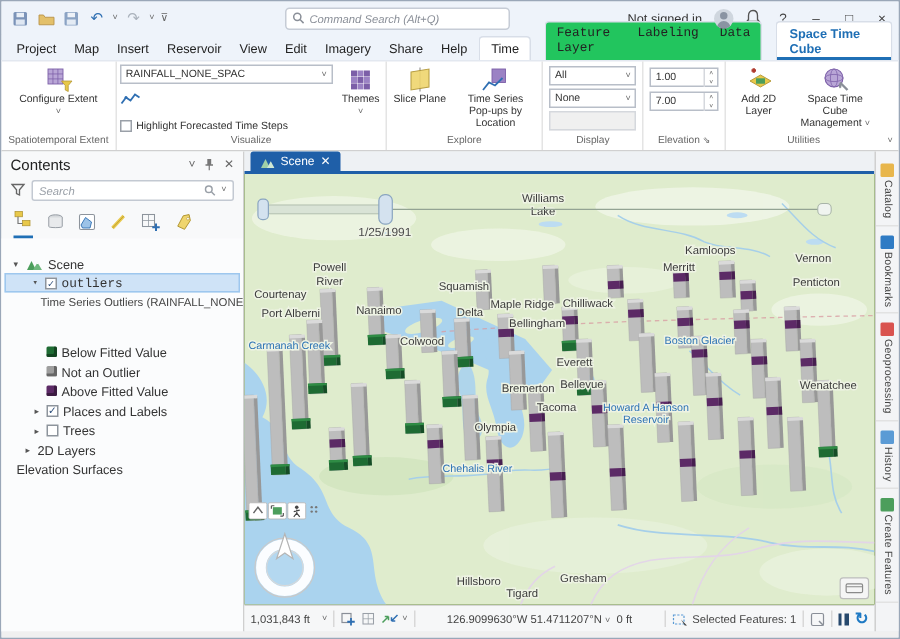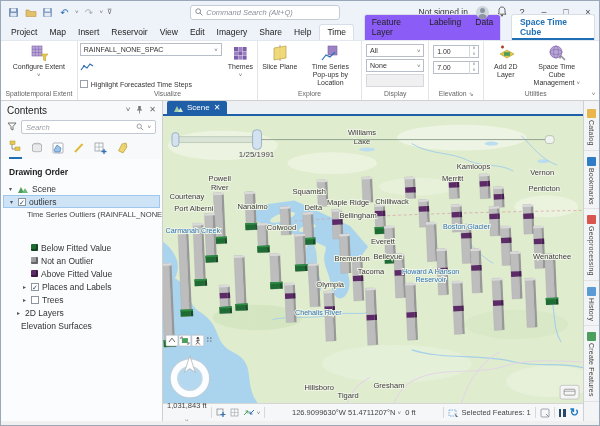--- a/index.html
+++ b/index.html
@@ -15,21 +15,21 @@
   .tb-right { display:flex; align-items:center; gap:8px; }
   .avatar { width:13px; height:13px; border-radius:50%; background:#cfd6de; position:relative; overflow:hidden; }
   .avatar:before { content:""; position:absolute; left:4px; top:2px; width:5px; height:5px; border-radius:50%; background:#8a94a2; }
   .avatar:after { content:""; position:absolute; left:2px; top:8px; width:9px; height:6px; border-radius:5px 5px 0 0; background:#8a94a2; }
   .winbtn { font-size:9px; color:#444; width:14px; text-align:center; }
 
   
   .tabrow { height:17px; display:flex; align-items:flex-end; padding:0 4px; gap:2px; background:#eef3fa; font-size:8.5px; color:#222; }
   .mtab { padding:2px 6px 3px; }
   .boxtab { background:#fff; border:1px solid #d8dee8; border-bottom:none; border-radius:3px 3px 0 0; padding:2px 7px 3px; }
-  .ctxgroup { background:#8b5cf6; border:1px solid #d8dee8; border-bottom:none; border-radius:3px 3px 0 0; display:flex; }
+  .ctxgroup { background:#22c55e; border:1px solid #d8dee8; border-bottom:none; border-radius:3px 3px 0 0; display:flex;font-family:Liberation Mono, monospace; }
   .ctxgroup .mtab { padding:2px 7px 3px; }
   .activetab { background:#fff; border:1px solid #d8dee8; border-bottom:none; border-radius:3px 3px 0 0; padding:2px 8px 3px; color:#1f6fb5; font-weight:bold; box-shadow:inset 0 -2px 0 #1f6fb5; }
 
   
   .ribbon { height:61px; background:#fff; border-top:1px solid #e3e8f0; border-bottom:1px solid #d0d0d0; display:flex; }
   .rgroup { display:flex; flex-direction:column; border-right:1px solid #e4e4e4; }
   .rg-body { flex:1; display:flex; align-items:flex-start; padding:2px 2px 0; }
   .rg-label { height:11px; font-size:6.8px; color:#666; text-align:center; line-height:10px; white-space:nowrap; overflow:hidden; }
   .bigbtn { display:flex; flex-direction:column; align-items:center; font-size:7px; color:#333; text-align:center; padding:1px 2px; line-height:8px; }
   .bigbtn .bicon { width:20px; height:18px; margin-bottom:1px; }
@@ -355,34 +355,31 @@
               <line x1="5" y1="1" x2="5" y2="9" stroke="#8d949c" stroke-width=".5"></line>
               <line x1="1" y1="5" x2="9" y2="5" stroke="#8d949c" stroke-width=".5"></line>
               <path d="M10 7 L10 12 M7.5 9.5 L12.5 9.5" stroke="#2f6fb2" stroke-width="1.3"></path>
             </svg></span>
         <span class="c-tab"><svg width="13" height="12">
               <path d="M2 8 L7 2 L11 2 L11 6 L6 11 Z" fill="#efd56d" stroke="#b09430" stroke-width=".6" transform="rotate(-12 6 6)"></path>
               <circle cx="9.3" cy="3.8" r=".9" fill="#fff" stroke="#b09430" stroke-width=".4"></circle>
             </svg></span>
       </div>
       <div class="c-body">
-        <div class="row boldrow" style="padding-left:8px;">
-            <span>Drawing Order</span>
-          </div>
         <div style="height:4px;"></div>
         <div class="row" style="padding-left:6px;">
           <span class="exp">▾</span>
           <svg width="12" height="10">
               <path d="M1 9 L4 3 L7 9 Z" fill="#4c9e5c"></path>
               <path d="M5 9 L8 4 L11 9 Z" fill="#6fb87e"></path>
               <path d="M7.2 5 L8 3.6 L8.8 5 Z" fill="#fff"></path>
             </svg>
           <span>Scene</span>
         </div>
-        <div class="row selrow" style="padding-left:4px; margin:0 2px;">
+        <div class="row selrow" style="padding-left:16px; margin:0 2px;font-family:Liberation Mono, monospace;">
           <span class="exp">▾</span>
           <span class="ck">✓</span>
           <span>outliers</span>
         </div>
         <div class="row tinytxt" style="padding-left:26px;">
             <span>Time Series Outliers (RAINFALL_NONE_...</span>
           </div>
         <div id="legend-rows">
             <div class="row" style="padding-left: 30px; margin-top: 20px;">
               <span class="swatch" style="background: rgb(30, 107, 51);"></span>
@@ -404,21 +401,21 @@
         </div>
         <div class="row" style="padding-left:20px;">
           <span class="exp">▸</span>
           <span class="ck"></span>
           <span>Trees</span>
         </div>
         <div class="row" style="padding-left:14px;">
           <span class="exp">▸</span>
           <span>2D Layers</span>
         </div>
-        <div class="row" style="padding-left:20px;">
+        <div class="row" style="padding-left:10px;">
           <span>Elevation Surfaces</span>
         </div>
       </div>
     </div>
 
     <div class="mapcol">
       <div class="viewtabs">
         <span class="vtab">
           <svg width="9" height="8">
               <path d="M0 8 L3 2 L6 8 Z" fill="#9fd0a8"></path>
@@ -861,21 +858,21 @@
 
           <g>
             <rect x="399" y="274" width="19" height="14" rx="2" fill="#f5f5f5" stroke="#bdbdbd" stroke-width=".8"></rect>
             <rect x="403" y="278" width="11" height="6" rx="1" fill="none" stroke="#8a8a8a" stroke-width=".8"></rect>
             <line x1="403" y1="280" x2="414" y2="280" stroke="#8a8a8a" stroke-width=".7"></line>
           </g>
         </svg>
       </div>
 
       <div class="statusbar">
-        <span style="display:flex;align-items:center;gap:8px;flex-direction:column;">
+        <span style="display:flex;align-items:center;gap:8px;">
             <span>1,031,843 ft</span>
             <span class="chev">˅</span>
           </span>
         <span class="sep"></span>
         <span class="sb-ic">
             <svg width="10" height="10">
               <rect x="1" y="1" width="6" height="6" fill="none" stroke="#8a8f98" stroke-width=".8"></rect>
               <path d="M7 4 L7 9 M4.5 6.5 L9.5 6.5" stroke="#2f6fb2" stroke-width="1.2"></path>
             </svg>
           </span>

